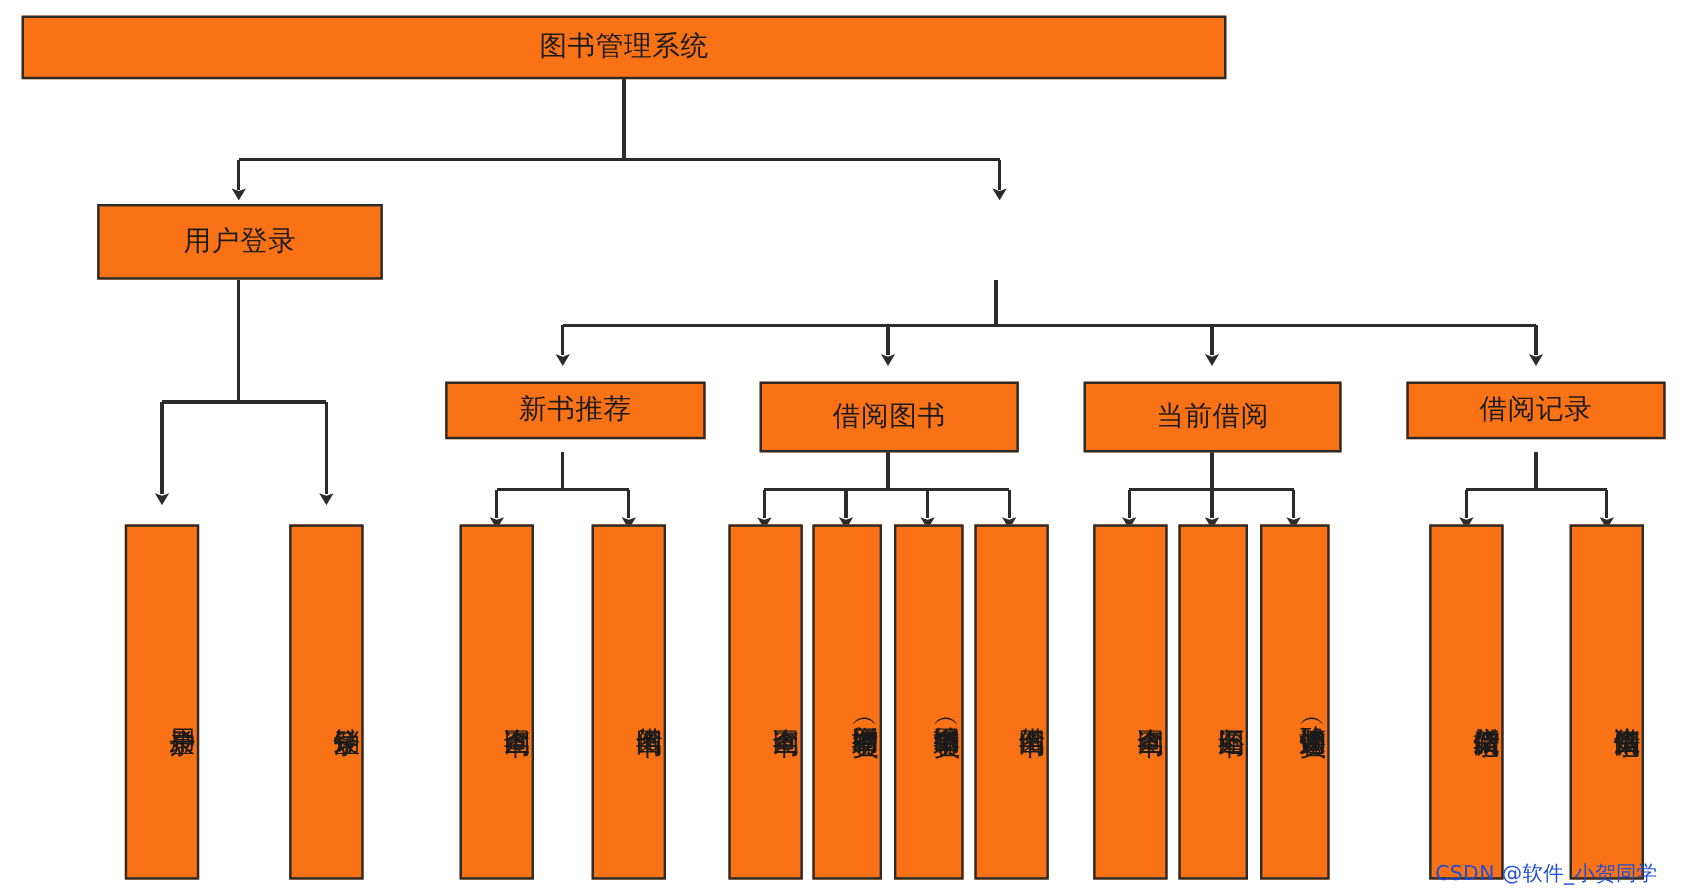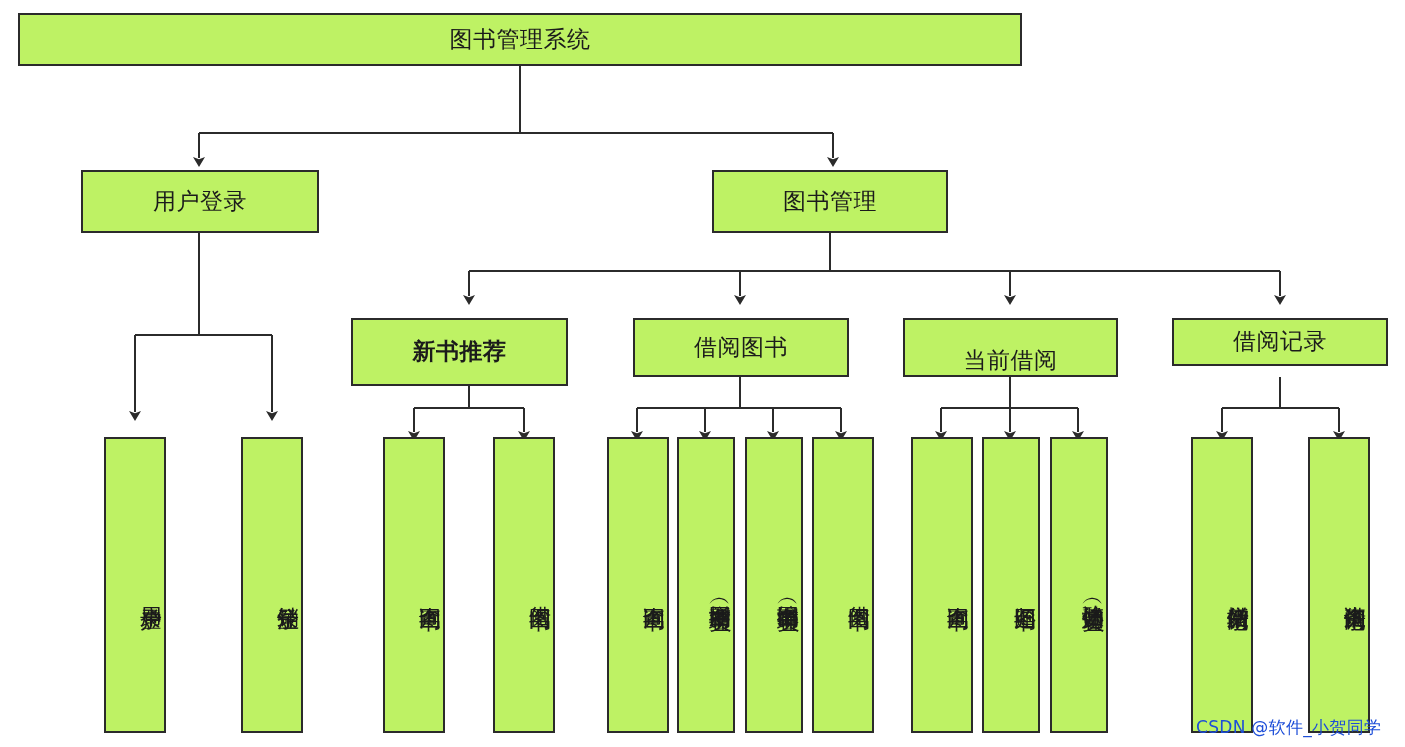--- a/index.html
+++ b/index.html
@@ -23,21 +23,21 @@
     left: 0;
     top: 0;
     width: 1405px;
     height: 747px;
     pointer-events: none;
   }
   .node {
     position: absolute;
     box-sizing: border-box;
     border: 2px solid #2b2b2b;
-    background: #bef264;
+    background: #f97316;
     display: flex;
     align-items: center;
     justify-content: center;
     color: #1b1b1b;
     z-index: 2;
   }
   .node.h {
     font-size: 23px;
     line-height: 1.2;
     letter-spacing: 0.5px;
@@ -123,31 +123,28 @@
     </g>
   </svg>
 
   <div class="node h" style="left:18px; top:13px; width:1004px; height:53px;">
     <span>图书管理系统</span>
   </div>
 
   <div class="node h" style="left:81px; top:170px; width:238px; height:63px;">
     <span>用户登录</span>
   </div>
-  <div class="node h" style="left:712px; top:170px; width:236px; height:63px;">
-    <span>图书管理</span>
-  </div>
 
-  <div class="node h" style="left:351px; top:318px; width:217px; height:68px;font-weight:bold;">
+  <div class="node h" style="left:371px; top:318px; width:217px; height:48px;">
     <span>新书推荐</span>
   </div>
   <div class="node h" style="left:633px; top:318px; width:216px; height:59px;">
     <span>借阅图书</span>
   </div>
-  <div class="node h" style="left:903px; top:318px; width:215px; height:59px;align-items:flex-end;">
+  <div class="node h" style="left:903px; top:318px; width:215px; height:59px;">
     <span>当前借阅</span>
   </div>
   <div class="node h" style="left:1172px; top:318px; width:216px; height:48px;">
     <span>借阅记录</span>
   </div>
 
   <div class="node v" style="left:104px; top:437px; width:62px; height:296px;">
     <span>用户登录</span>
   </div>
   <div class="node v" style="left:241px; top:437px; width:62px; height:296px;">

